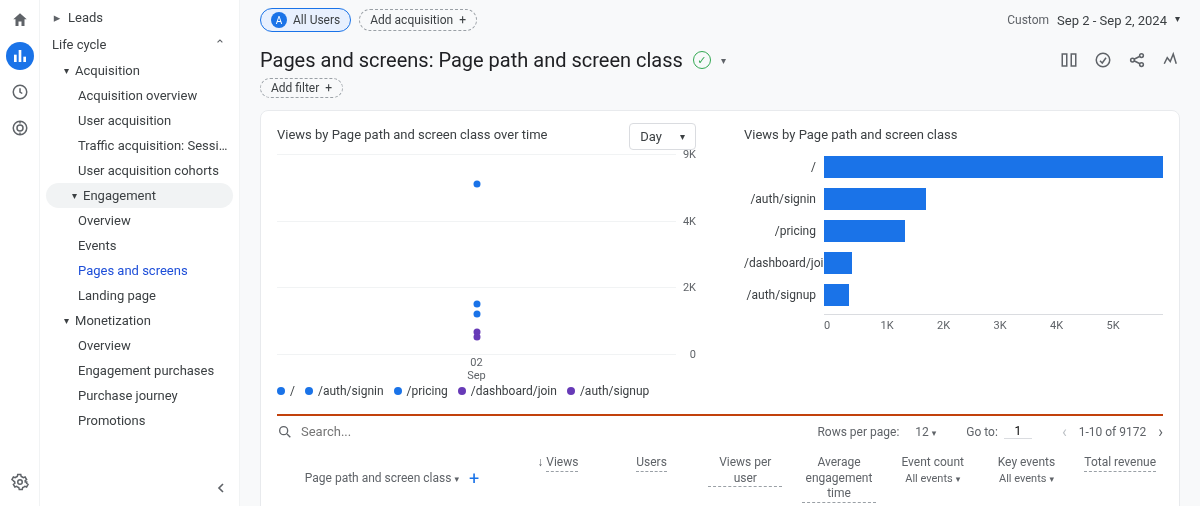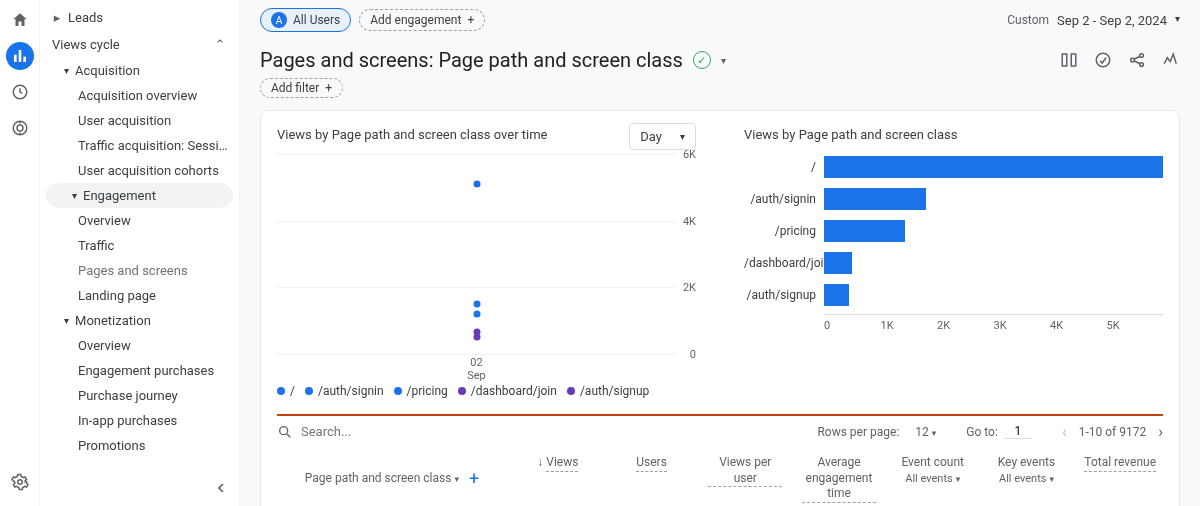--- a/index.html
+++ b/index.html
@@ -13,21 +13,21 @@
   .rail-spacer { flex: 1; }
 
   
   .sidebar { width: 200px; background: #fff; border-right: 1px solid #f1f3f4; padding: 4px 0; font-size: 13px; position: relative; color:#3c4043;}
   .side-sec { padding: 6px 12px; display: flex; align-items: center; gap: 6px; cursor: pointer; }
   .side-sec .caret { width: 10px; display: inline-flex; justify-content:center; color:#5f6368;}
   .side-sec.expand { justify-content: space-between; padding-right:14px;}
   .side-item { padding: 5px 10px 5px 24px; cursor: pointer; display:flex; align-items:center; gap:6px;}
   .side-item.l2 { padding-left: 32px; }
   .side-sub { padding: 5px 10px 5px 38px; cursor: pointer; white-space: nowrap; overflow:hidden; text-overflow:ellipsis;}
-  .side-sub.active { color: #737373; }
+  .side-sub.active { color: #1d4ed8; }
   .side-item.l2.highlight { background: #f1f3f4; border-radius: 16px; margin: 0 6px; padding-left: 26px;}
   .collapse-btn { position:absolute; bottom:10px; right:10px; color:#5f6368; cursor:pointer; }
 
   
   .main { flex: 1; display: flex; flex-direction: column; overflow: hidden; }
   .topbar { padding: 8px 20px 4px; display:flex; align-items:center; gap:8px;}
   .chip { display:inline-flex; align-items:center; gap:6px; border-radius:14px; padding:3px 10px; font-size:12px; cursor:pointer; }
   .chip.audience { border:1px solid #1a73e8; background:#e8f0fe;}
   .chip.audience .badge { width:16px; height:16px; border-radius:50%; background:#1a73e8; color:#fff; font-size:10px; display:flex; align-items:center; justify-content:center; }
   .chip.dashed { border:1px dashed #9aa0a6; }
@@ -124,66 +124,65 @@
         </svg>
     </div>
   </div>
 
   <div class="sidebar">
     <div class="side-sec">
       <span class="caret">▸</span>
         <span>Leads</span>
     </div>
     <div class="side-sec expand">
-      <span>Views cycle</span>
+      <span>Life cycle</span>
       <span class="caret">⌃</span>
     </div>
     <div class="side-item">
       <span class="caret" style="font-size:10px;">▾</span>
         <span>Acquisition</span>
     </div>
     <div class="side-sub">Acquisition overview</div>
     <div class="side-sub">User acquisition</div>
     <div class="side-sub">Traffic acquisition: Session...</div>
     <div class="side-sub">User acquisition cohorts</div>
 
     <div class="side-item l2 highlight">
       <span class="caret" style="font-size:10px;">▾</span>
         <span>Engagement</span>
     </div>
     <div class="side-sub">Overview</div>
-    <div class="side-sub">Traffic</div>
+    <div class="side-sub">Events</div>
     <div class="side-sub active">Pages and screens</div>
     <div class="side-sub">Landing page</div>
 
     <div class="side-item">
       <span class="caret" style="font-size:10px;">▾</span>
         <span>Monetization</span>
     </div>
     <div class="side-sub">Overview</div>
     <div class="side-sub">Engagement purchases</div>
     <div class="side-sub">Purchase journey</div>
-    <div class="side-sub">In-app purchases</div>
     <div class="side-sub">Promotions</div>
 
     <div class="collapse-btn">
       <svg width="16" height="16" viewBox="0 0 24 24" fill="none" stroke="currentColor" stroke-width="2.5">
           <path d="M15 6l-6 6 6 6"></path>
         </svg>
     </div>
   </div>
 
   <div class="main">
     <div class="topbar">
       <div class="chip audience">
         <span class="badge">A</span>
         <span>All Users</span>
       </div>
       <div class="chip dashed">
-        <span>Add engagement</span>
+        <span>Add acquisition</span>
         <span>+</span>
       </div>
       <div class="tb-spacer"></div>
       <div class="date-range">
         <span class="lbl">Custom</span>
         <span>Sep 2 - Sep 2, 2024</span>
         <span style="font-size:10px;">▾</span>
       </div>
     </div>
 
@@ -238,21 +237,21 @@
               <span style="font-size:10px;">▾</span>
             </div>
             <div class="scatter" id="scatter">
                 <div class="gridline" style="top: 100%;"></div>
                 <div class="ylabel" style="top: 100%;">0</div>
                 <div class="gridline" style="top: 66.6667%;"></div>
                 <div class="ylabel" style="top: 66.6667%;">2K</div>
                 <div class="gridline" style="top: 33.3333%;"></div>
                 <div class="ylabel" style="top: 33.3333%;">4K</div>
                 <div class="gridline" style="top: 0%;"></div>
-                <div class="ylabel" style="top: 0%;">6K</div>
+                <div class="ylabel" style="top: 0%;">9K</div>
                 <div class="dot" style="top: 15%; left: 50%; background: rgb(26, 115, 232);"></div>
                 <div class="dot" style="top: 75%; left: 50%; background: rgb(26, 115, 232);"></div>
                 <div class="dot" style="top: 80%; left: 50%; background: rgb(26, 115, 232);"></div>
                 <div class="dot" style="top: 89.1667%; left: 50%; background: rgb(103, 58, 183);"></div>
                 <div class="dot" style="top: 91.6667%; left: 50%; background: rgb(103, 58, 183);"></div>
                 <div class="xaxis-label">
                   <div>02</div>
                   <div>Sep</div>
                 </div>
               </div>

